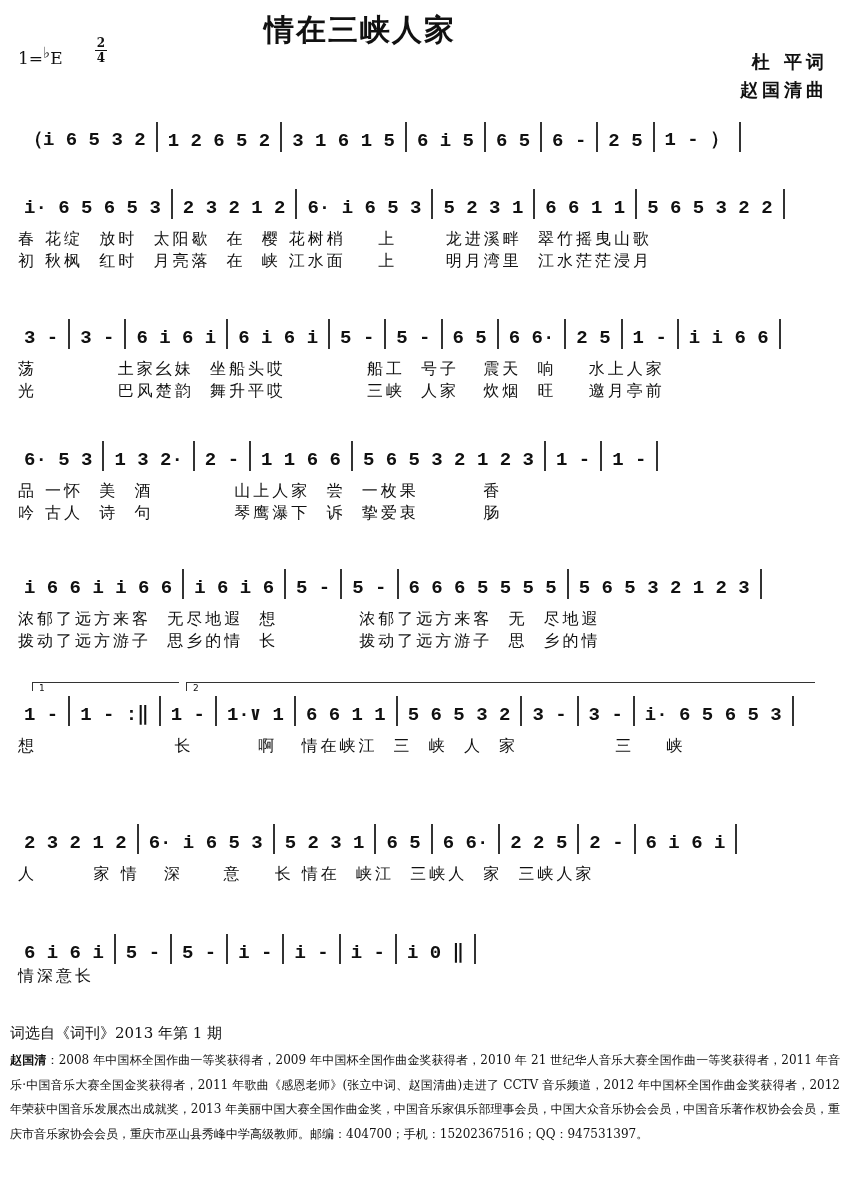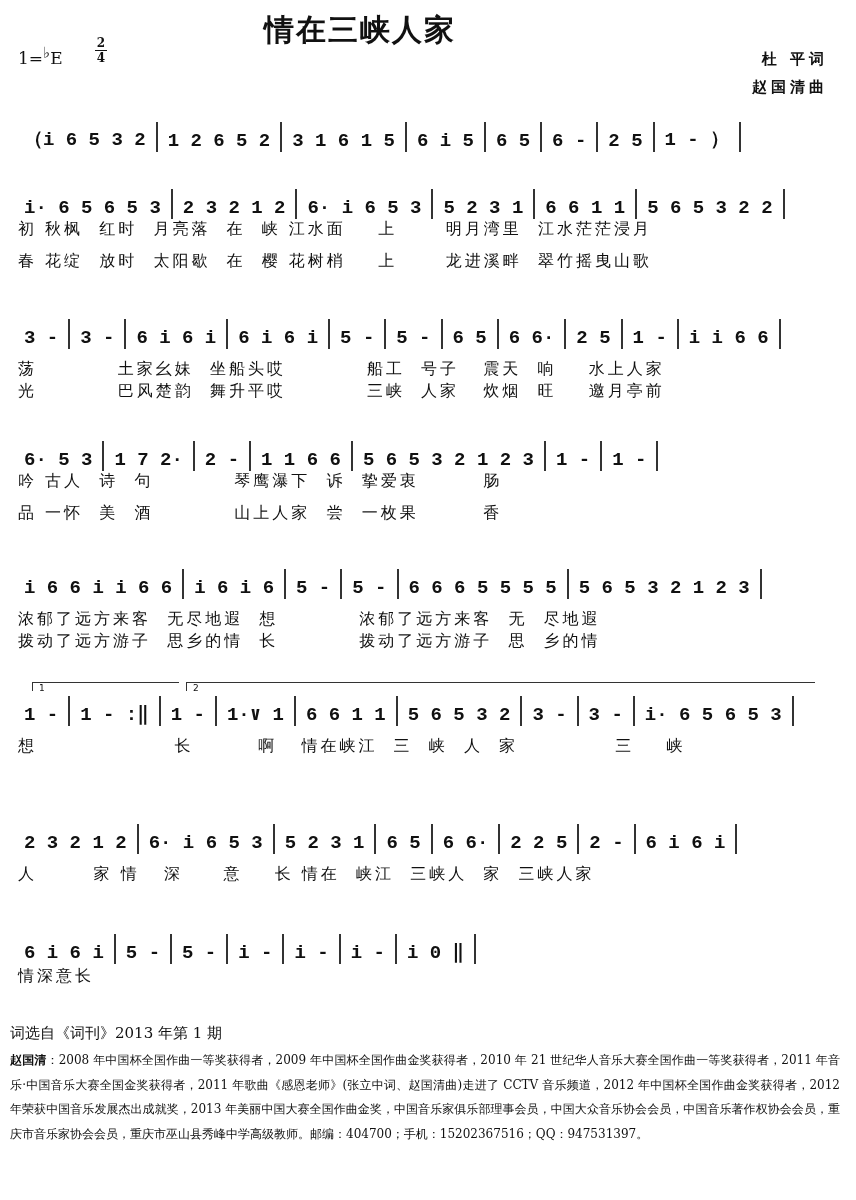--- a/index.html
+++ b/index.html
@@ -3,21 +3,21 @@
 <meta charset="utf-8">
 <style>
   html, body { margin: 0; padding: 0; background: #ffffff; }
   body { width: 856px; height: 1200px; position: relative; overflow: hidden; color: #111; font-family: "DejaVu Sans", sans-serif; }
   .abs { position: absolute; }
   .title { left: 0; width: 720px; top: 10px; text-align: center; font-family: "DejaVu Serif", serif; font-weight: bold; font-size: 30px; letter-spacing: 2px; }
   .key { left: 18px; top: 44px; font-family: "DejaVu Serif", serif; font-size: 17px; }
   .key .flat { font-size: 15px; vertical-align: 6px; }
   .meter { left: 95px; top: 36px; display: flex; flex-direction: column; align-items: center; font-family: "DejaVu Serif", serif; font-weight: bold; font-size: 12px; line-height: 14px; }
   .meter .bar { width: 12px; height: 1px; background: #111; }
-  .credit { right: 28px; font-weight: bold; font-size: 15px; letter-spacing: 4px; }
+  .credit { right: 28px; font-weight: bold; font-size: 18px; letter-spacing: 4px; }
   .credit.l1 { top: 50px; }
   .credit.l2 { top: 78px; }
 
   .system { position: absolute; left: 18px; width: 810px; }
   .notes { position: relative; height: 34px; display: flex; align-items: flex-end; font-family: Liberation Mono, monospace; font-weight: bold; font-size: 19px; letter-spacing: 0; }
   .measure { display: flex; align-items: flex-end; padding: 0 10px; border-left: 2px solid #333; height: 30px; position: relative; white-space: pre; }
   .measure:first-child { border-left: none; padding-left: 6px; }
   .measure.end { border-right: 2px solid #333; }
   .lyr { font-family: "DejaVu Sans", sans-serif; font-size: 16px; letter-spacing: 3px; margin-top: 10px; height: 22px; white-space: pre; }
   .volta { position: absolute; border-top: 1.5px solid #333; border-left: 1.5px solid #333; height: 8px; font-size: 9px; padding-left: 6px; }
@@ -54,22 +54,22 @@
     </div>
     <div class="system" style="top: 185px;">
       <div class="notes">
         <div class="measure">i· 6 5 6 5 3</div>
         <div class="measure">2 3 2 1 2</div>
         <div class="measure">6· i 6 5 3</div>
         <div class="measure">5 2 3 1</div>
         <div class="measure">6 6 1 1</div>
         <div class="measure end">5 6 5 3 2 2</div>
       </div>
+      <div class="lyr" style="margin-top: 10px;">春 花绽  放时  太阳歇  在  樱 花树梢    上      龙进溪畔  翠竹摇曳山歌</div>
       <div class="lyr" style="margin-top: 0px;">初 秋枫  红时  月亮落  在  峡 江水面    上      明月湾里  江水茫茫浸月</div>
-      <div class="lyr" style="margin-top: 10px;">春 花绽  放时  太阳歇  在  樱 花树梢    上      龙进溪畔  翠竹摇曳山歌</div>
     </div>
     <div class="system" style="top: 315px;">
       <div class="notes">
         <div class="measure">3 -</div>
         <div class="measure">3 -</div>
         <div class="measure">6 i 6 i</div>
         <div class="measure">6 i 6 i</div>
         <div class="measure">5 -</div>
         <div class="measure">5 -</div>
         <div class="measure">6 5</div>
@@ -77,29 +77,29 @@
         <div class="measure">2 5</div>
         <div class="measure">1 -</div>
         <div class="measure end">i i 6 6</div>
       </div>
       <div class="lyr" style="margin-top: 10px;">荡          土家幺妹  坐船头哎          船工  号子   震天  响    水上人家</div>
       <div class="lyr" style="margin-top: 0px;">光          巴风楚韵  舞升平哎          三峡  人家   炊烟  旺    邀月亭前</div>
     </div>
     <div class="system" style="top: 437px;">
       <div class="notes">
         <div class="measure">6· 5 3</div>
-        <div class="measure">1 7 2·</div>
+        <div class="measure">1 3 2·</div>
         <div class="measure">2 -</div>
         <div class="measure">1 1 6 6</div>
         <div class="measure">5 6 5 3 2 1 2 3</div>
         <div class="measure">1 -</div>
         <div class="measure end">1 -</div>
       </div>
+      <div class="lyr" style="margin-top: 10px;">品 一怀  美  酒          山上人家  尝  一枚果        香</div>
       <div class="lyr" style="margin-top: 0px;">吟 古人  诗  句          琴鹰瀑下  诉  挚爱衷        肠</div>
-      <div class="lyr" style="margin-top: 10px;">品 一怀  美  酒          山上人家  尝  一枚果        香</div>
     </div>
     <div class="system" style="top: 565px;">
       <div class="notes">
         <div class="measure">i 6 6 i i 6 6</div>
         <div class="measure">i 6 i 6</div>
         <div class="measure">5 -</div>
         <div class="measure">5 -</div>
         <div class="measure">6 6 6 5 5 5 5</div>
         <div class="measure end">5 6 5 3 2 1 2 3</div>
       </div>

